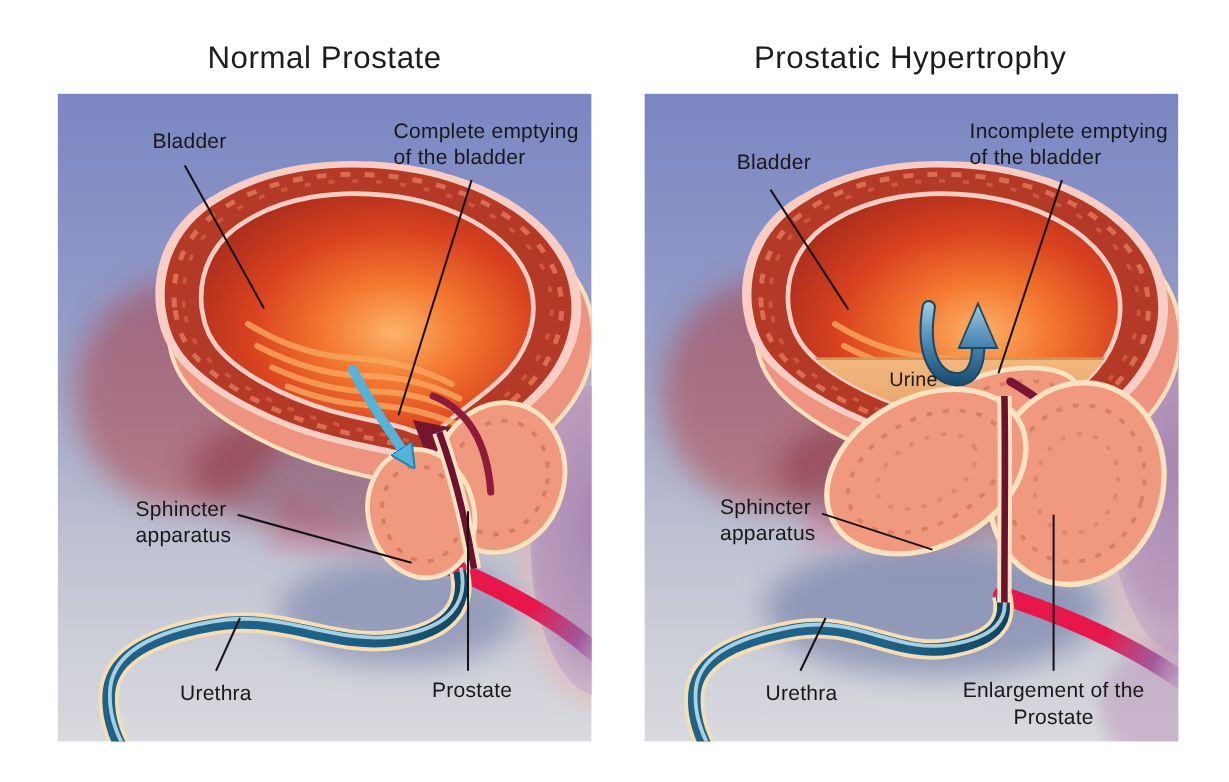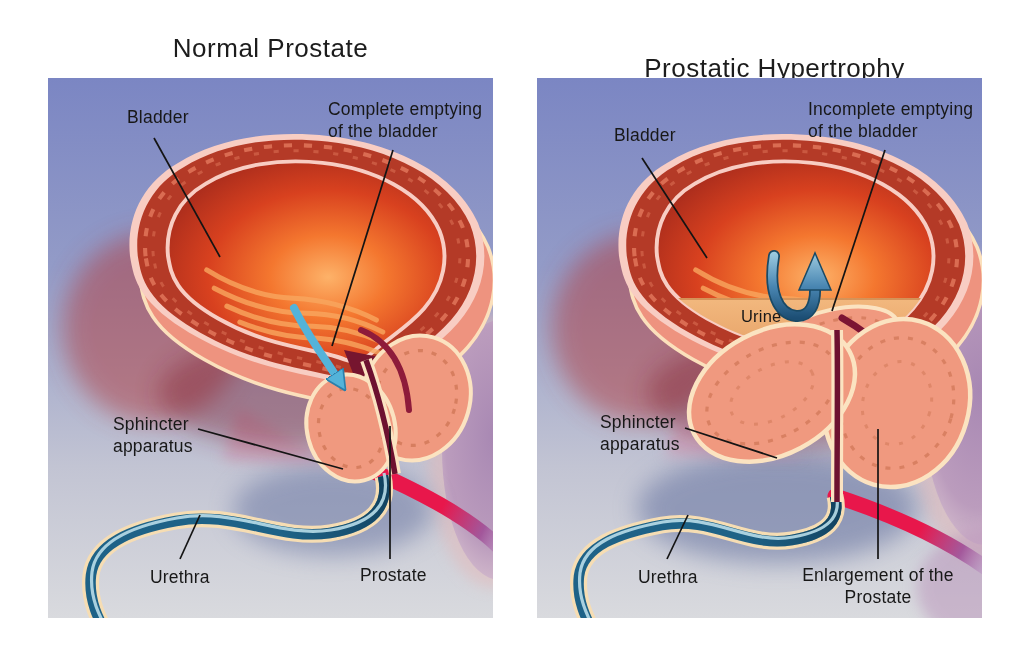--- a/index.html
+++ b/index.html
@@ -1,20 +1,20 @@
 <!DOCTYPE html>
 <html><head>
 <meta charset="utf-8">
 <style>
   html,body{margin:0;padding:0;background:#ffffff;}
   .canvas{position:relative;width:1024px;height:652px;background:#ffffff;overflow:hidden;
           font-family:"Liberation Sans",sans-serif;}
   .panel-title{position:absolute;top:33px;width:445px;text-align:center;font-size:26px;
                font-weight:500;color:#1c1c1c;letter-spacing:.5px;}
-  #titleL{left:48px;} #titleR{left:552px;margin-top:20px;}
+  #titleL{left:48px;} #titleR{left:536px;}
   svg.panel{position:absolute;top:78px;width:445px;height:540px;display:block;}
   #panelL{left:48px;} #panelR{left:537px;}
   svg text{font-family:"Liberation Sans",sans-serif;font-size:17.5px;fill:#181818;letter-spacing:.2px;}
   svg text.small{font-size:16.5px;}
   .leader{stroke:#141414;stroke-width:1.7;fill:none;}
 </style>
 </head>
 <body>
 
 <div class="canvas">

